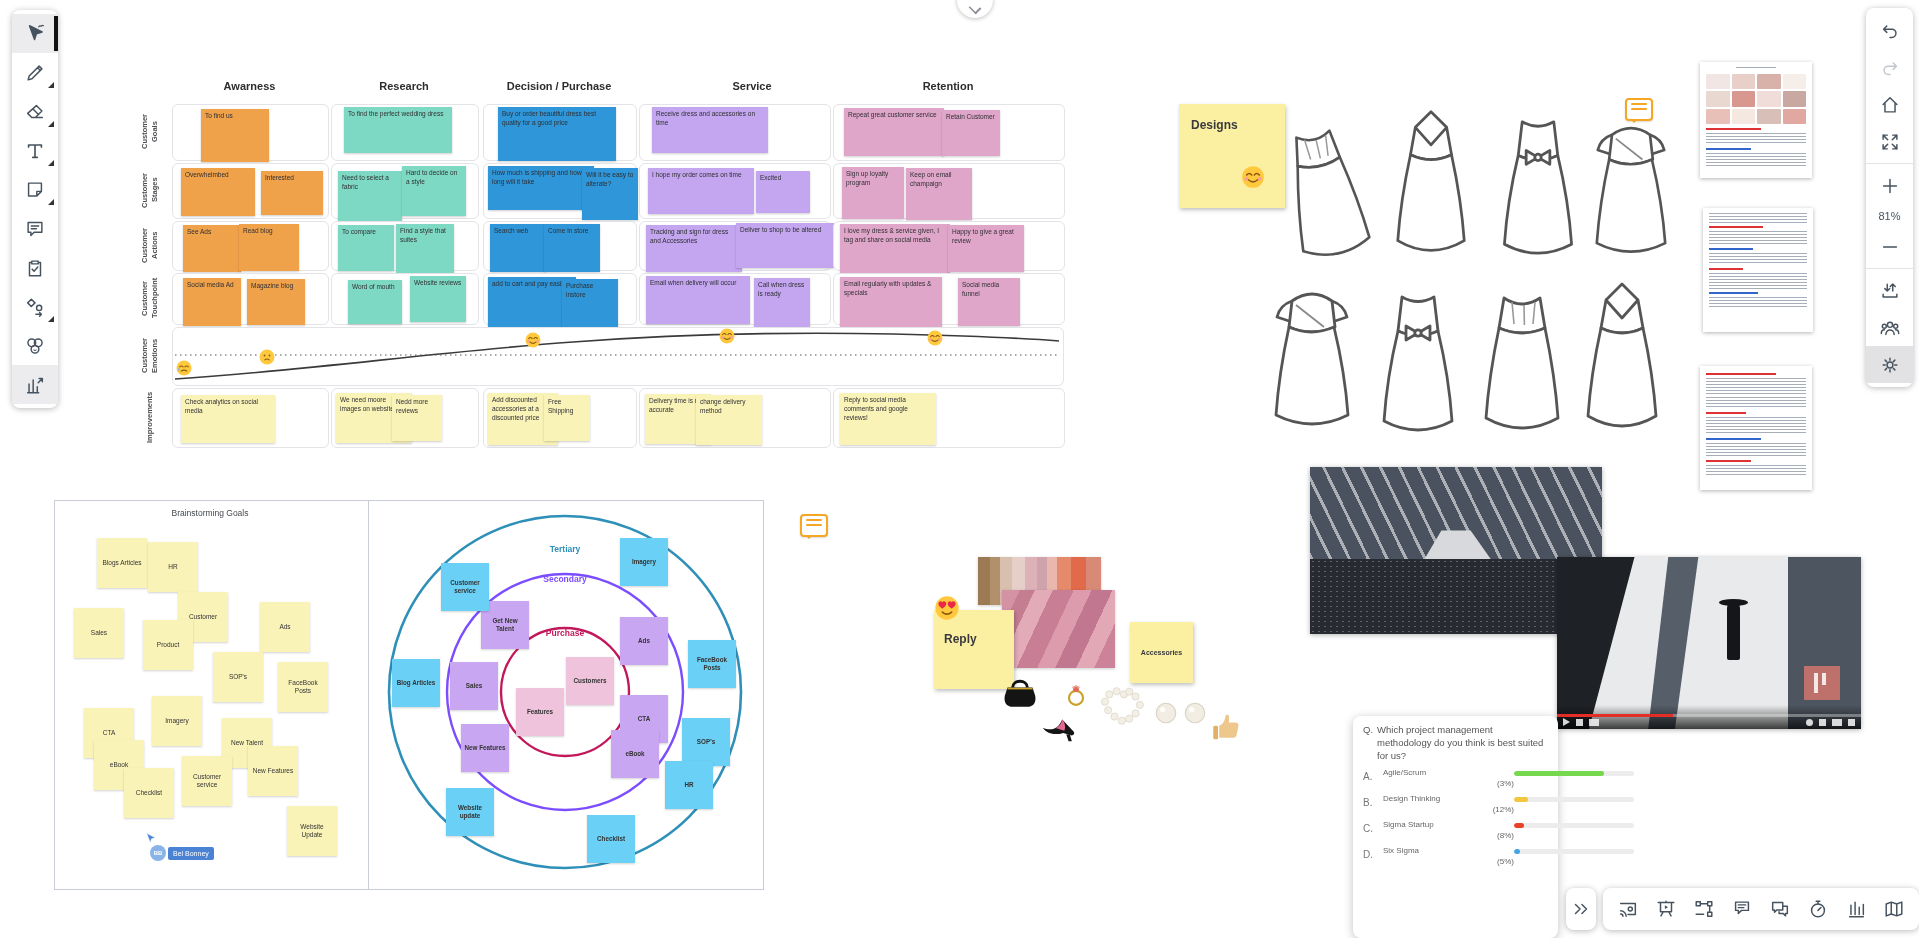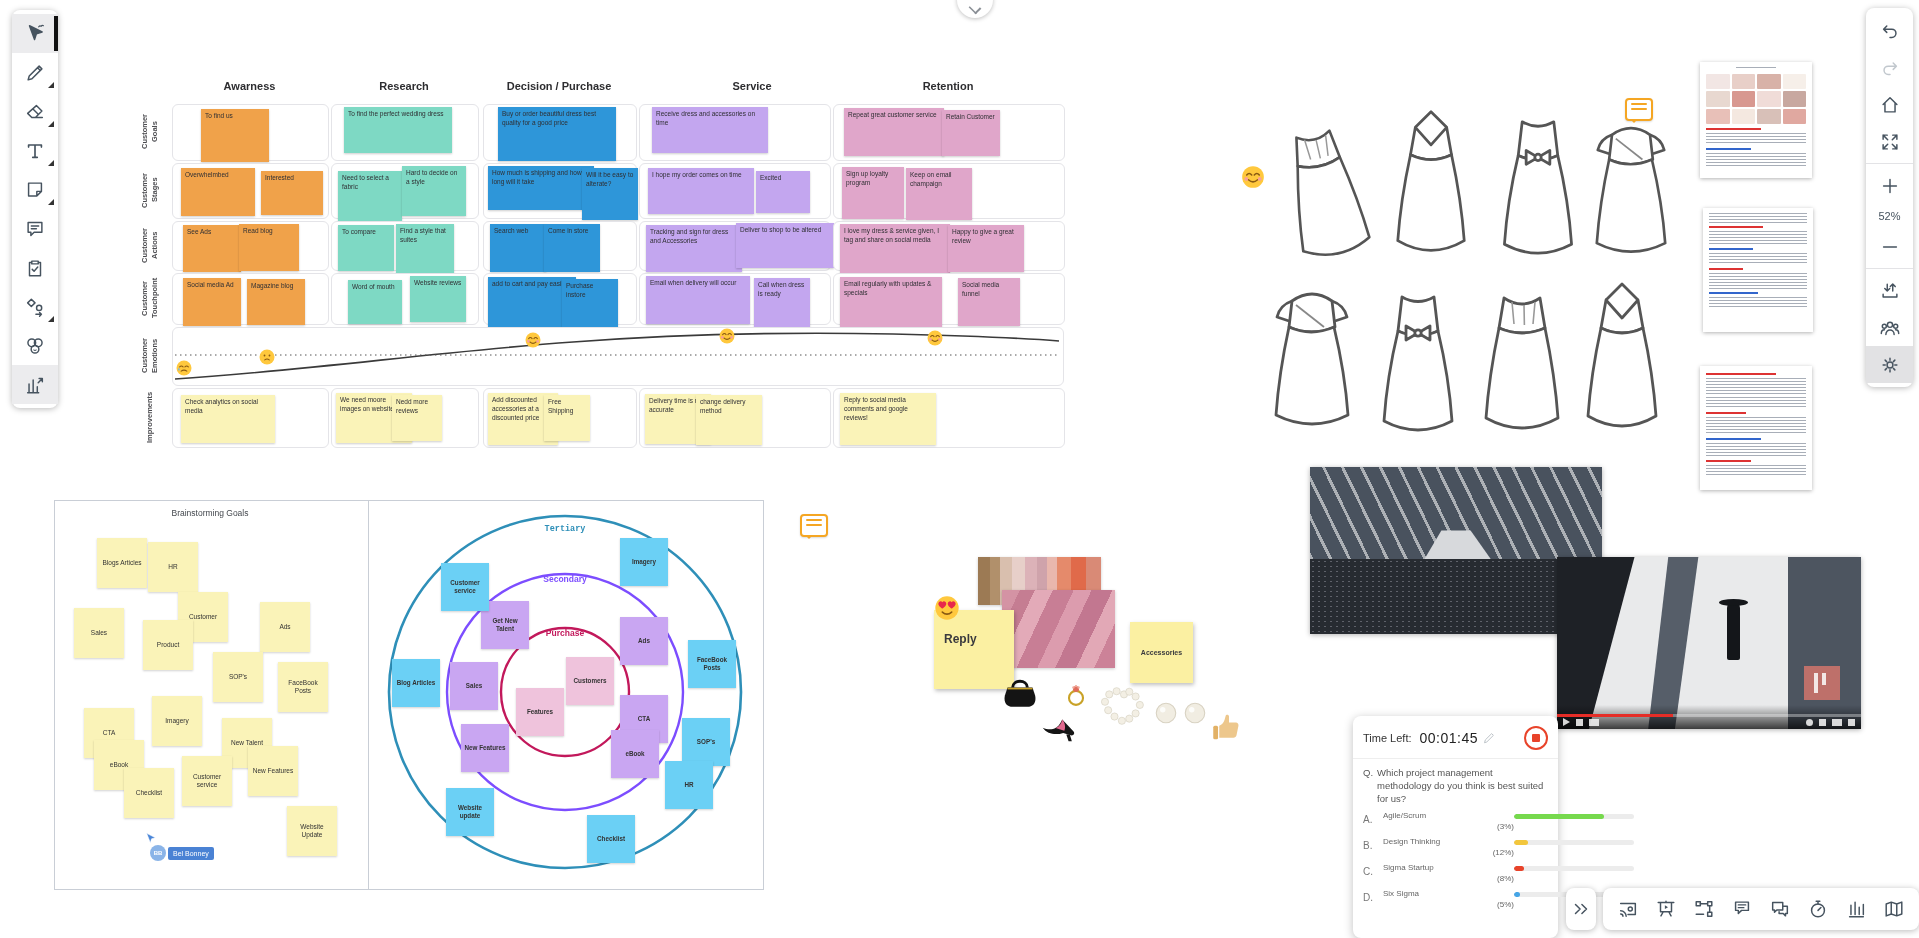--- a/index.html
+++ b/index.html
@@ -288,20 +288,23 @@
       </symbol>
   </defs>
 </svg>
 
 <div id="board">
 
   <div id="top-handle">
       <i></i>
     </div>
 
+  <div class="bigsticky" style="left:1179px;top:104px;width:94px;height:90px;font-size:12px;padding:14px 0 0 12px;">
+    <span>Designs</span>
+  </div>
   <svg class="acc" style="left:1240px;top:164px;width:26px;height:26px;">
       <use href="#emo-blush"></use>
     </svg>
 
   <div class="cpin" style="left:1625px;top:98px;">
       <i></i>
       <i></i>
     </div>
   <div class="cpin" style="left:1006px;top:180px;">
       <i></i>
@@ -449,41 +452,31 @@
   <div id="brainstorm-frame">
     <div id="brainstorm-divider"></div>
   </div>
   <div id="brainstorm-title">Brainstorming Goals</div>
 
   <svg style="position:absolute;left:380px;top:505px;width:370px;height:376px;">
     <circle cx="185" cy="187" r="176" fill="none" stroke="#2e8fb8" stroke-width="2.6"></circle>
     <circle cx="185" cy="187" r="118" fill="none" stroke="#7c4dff" stroke-width="2.4"></circle>
     <circle cx="185" cy="187" r="64" fill="none" stroke="#c2185b" stroke-width="2.4"></circle>
   </svg>
-  <div class="ringlabel" style="left:525px;top:524px;color:#2e8fb8;font-family:Liberation Mono, monospace;">Tertiary</div>
+  <div class="ringlabel" style="left:525px;top:544px;color:#2e8fb8;">Tertiary</div>
   <div class="ringlabel" style="left:525px;top:574px;color:#7c4dff;">Secondary</div>
   <div class="ringlabel" style="left:525px;top:628px;color:#c2185b;">Purchase</div>
 
   <svg id="collab-cursor">
       <use href="#cursor-blue"></use>
     </svg>
   <div id="collab-avatar">BB</div>
   <div id="collab-label">Bel Bonney</div>
 
   <div id="poll">
-    <div id="poll-header">
-      <span id="poll-time-label">Time Left:</span>
-      <span id="poll-time">00:01:45</span>
-      <svg class="ic24" style="width:14px;height:14px;stroke:#b8bec4;margin-left:4px;" viewBox="0 0 24 24">
-          <path d="M4.5 19.5l1.2-4.2L16.5 4.5l3 3L8.7 18.3z"></path>
-        </svg>
-      <div id="poll-stop">
-          <i></i>
-        </div>
-    </div>
     <div id="poll-q">
       <span>Q.</span>
       <span>Which project management methodology do you think is best suited for us?</span>
     </div>
     <div id="poll-options">
         <div class="popt">
           <div class="pletter">A.</div>
           <div class="plabel">Agile/Scrum</div>
           <div class="pbar">
             <i style="width: 75%; background: rgb(118, 217, 77);"></i>
@@ -590,21 +583,21 @@
         <svg class="ic24" viewBox="0 0 24 24">
           <path d="M9 4.5H4.5V9M15 4.5h4.5V9M19.5 15v4.5H15M9 19.5H4.5V15M4.5 4.5l5 5M19.5 4.5l-5 5M19.5 19.5l-5-5M4.5 19.5l5-5"></path>
         </svg>
       </div>
     <div class="rdiv"></div>
     <div class="rtool">
         <svg class="ic24" viewBox="0 0 24 24">
           <path d="M12 5v14M5 12h14"></path>
         </svg>
       </div>
-    <div id="zoom-label">52%</div>
+    <div id="zoom-label">81%</div>
     <div class="rtool">
         <svg class="ic24" viewBox="0 0 24 24">
           <path d="M5 12h14"></path>
         </svg>
       </div>
     <div class="rdiv"></div>
     <div class="rtool">
         <svg class="ic24" viewBox="0 0 24 24">
           <path d="M9 4.5V12m-2.7-2.7L9 12l2.7-2.7M15 12V4.5m-2.7 2.7L15 4.5l2.7 2.7M4.5 15.5v3h15v-3"></path>
         </svg>

